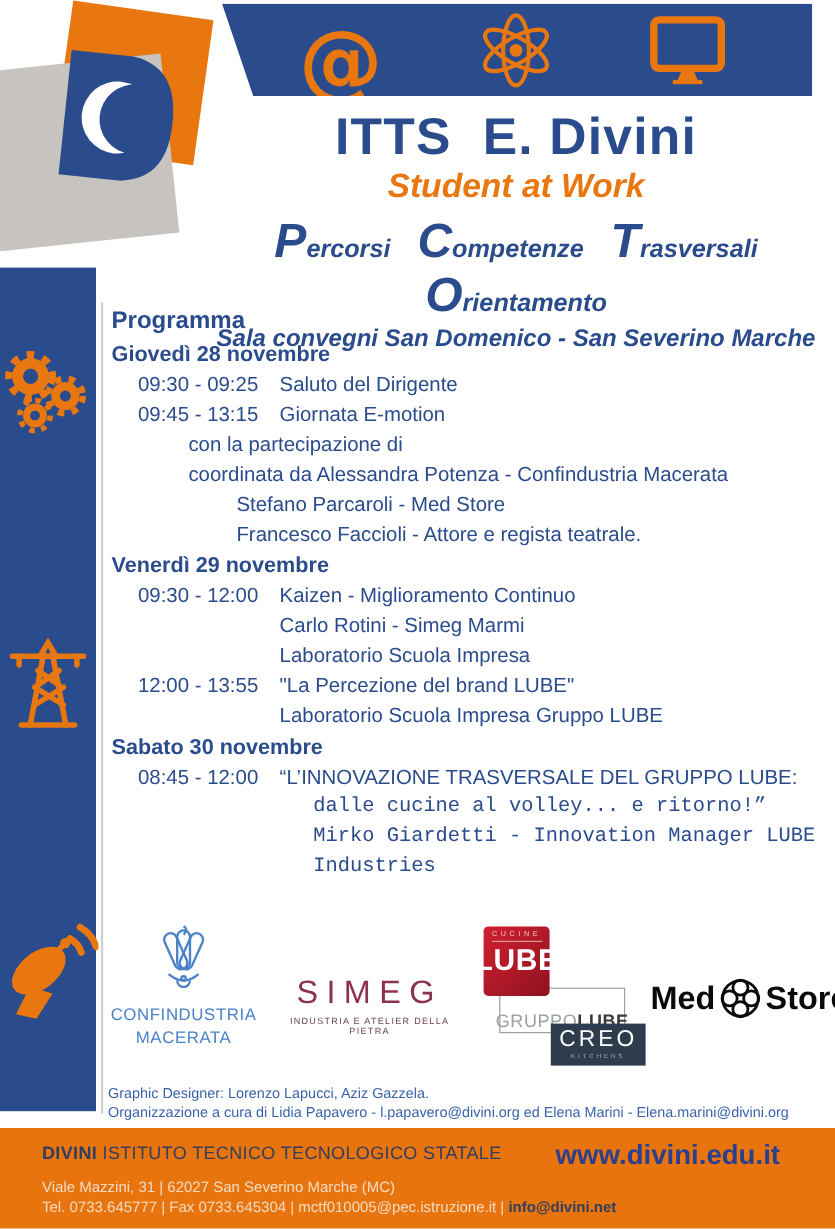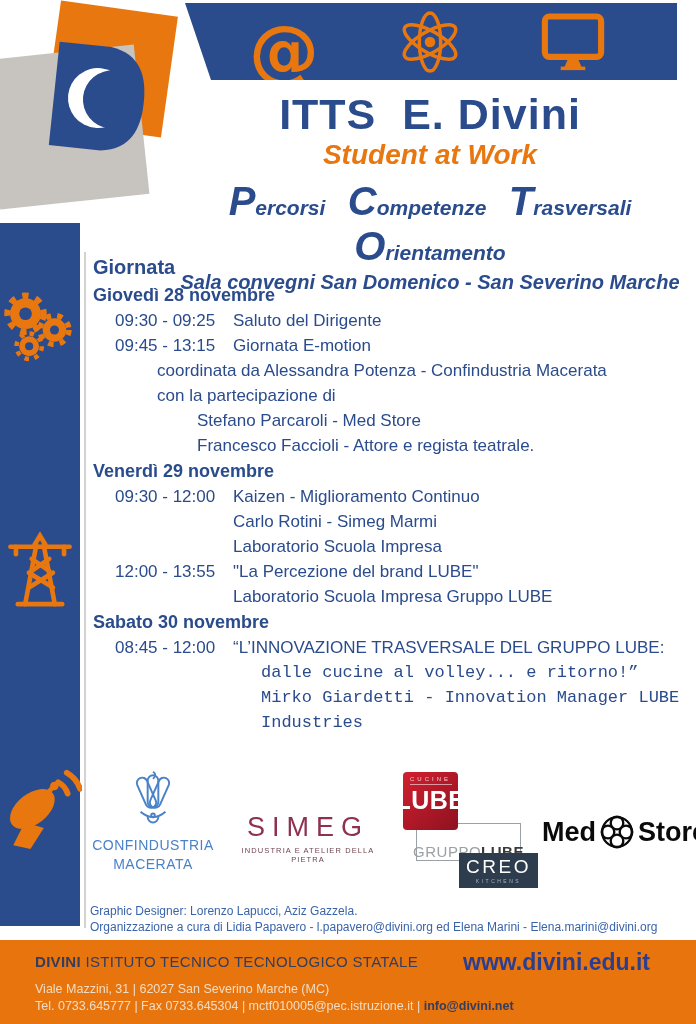--- a/index.html
+++ b/index.html
@@ -167,34 +167,34 @@
         <circle cx="59" cy="24" r="4.5" fill="#e8770f"></circle>
         <path d="M28,62 L48,68 L34,90 L16,86 Z" fill="#e8770f"></path>
         <path d="M63,20 a20,20 0 0 1 10,12" stroke="#e8770f" stroke-width="6" fill="none" stroke-linecap="round"></path>
         <path d="M72,10 a30,30 0 0 1 14,17" stroke="#e8770f" stroke-width="6" fill="none" stroke-linecap="round"></path>
       </g>
     </svg>
   </div>
   <div class="vline"></div>
 
   <div class="program">
-    <h2>Giornata</h2>
+    <h2>Programma</h2>
 
     <div class="day">
       <div class="day-name">Giovedì 28 novembre</div>
       <div class="prow">
           <span class="ptime">09:30 - 09:25</span>
           <span class="ptext">Saluto del Dirigente</span>
         </div>
       <div class="prow">
           <span class="ptime">09:45 - 13:15</span>
           <span class="ptext">Giornata E-motion</span>
         </div>
+      <div class="ind-a">con la partecipazione di</div>
       <div class="ind-a">coordinata da Alessandra Potenza - Confindustria Macerata</div>
-      <div class="ind-a">con la partecipazione di</div>
       <div class="ind-b">Stefano Parcaroli - Med Store</div>
       <div class="ind-b">Francesco Faccioli - Attore e regista teatrale.</div>
     </div>
 
     <div class="day">
       <div class="day-name">Venerdì 29 novembre</div>
       <div class="prow">
           <span class="ptime">09:30 - 12:00</span>
           <span class="ptext">Kaizen - Miglioramento Continuo</span>
         </div>

